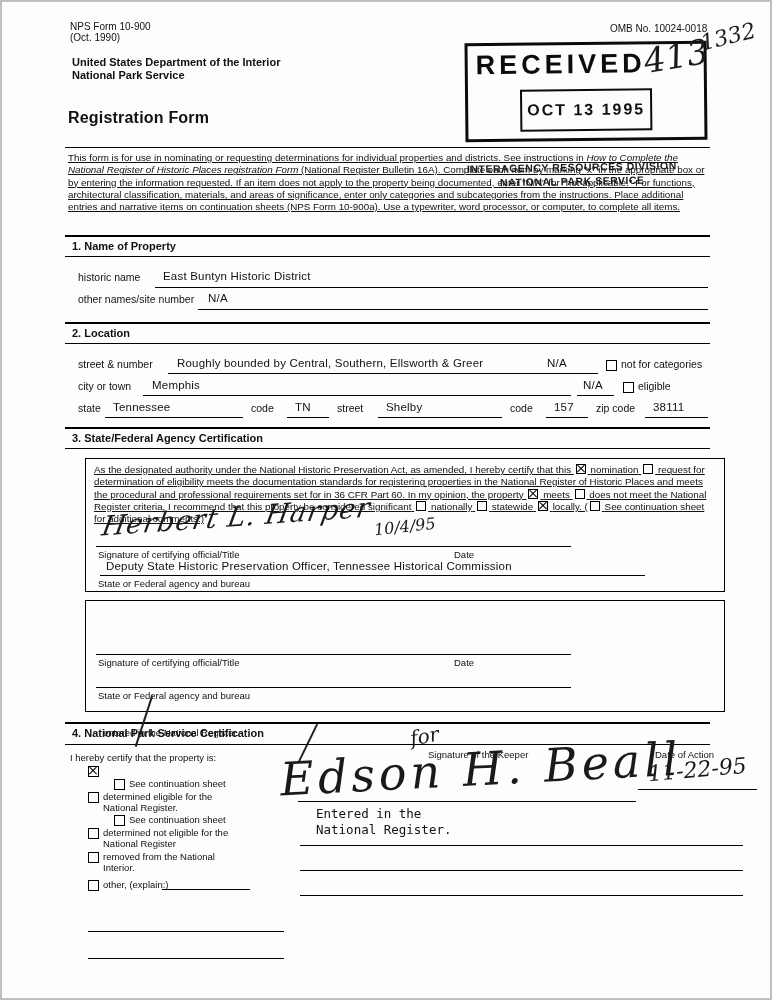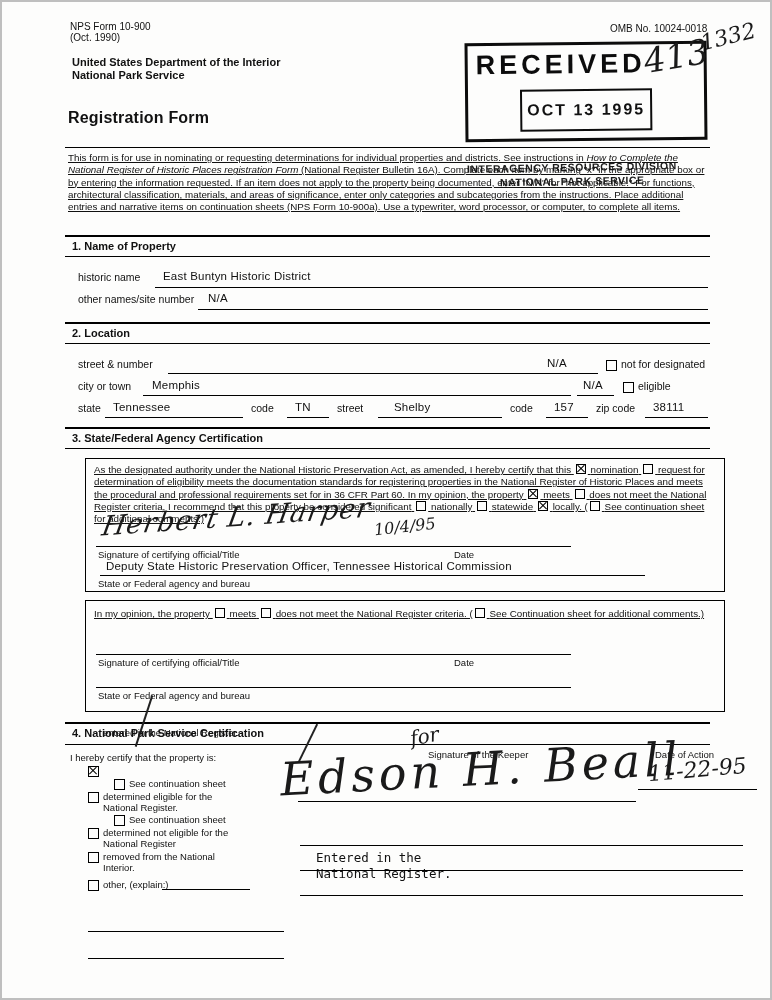--- a/index.html
+++ b/index.html
@@ -11,21 +11,21 @@
   .f10{font-size:10px;}
   .f95{font-size:9.5px;}
   .f98{font-size:9.8px;line-height:12.3px;text-decoration:underline;}
   .f105{font-size:10.5px;}
   .f11{font-size:11px;}
   .typed{font-size:11.5px;letter-spacing:.2px;}
   .t16{font-size:16px;font-weight:bold;letter-spacing:.2px;}
   .line{position:absolute;background:#000;height:1px;}
   .thick{height:2px;}
   .hand{font-family:"DejaVu Serif",serif;font-style:italic;color:#1a1a1a;white-space:nowrap;}
-  .mono{font-family:"DejaVu Sans Mono",monospace;margin-top:44px;}
+  .mono{font-family:"DejaVu Sans Mono",monospace;}
   .cb{display:inline-block;width:8px;height:8px;border:1px solid #000;vertical-align:-1px;margin:0 2px;position:relative;}
   .cbA{position:absolute;margin:0;width:9px;height:9px;}
   .cb.checked::before,.cb.checked::after{content:"";position:absolute;left:-1px;top:3px;width:10px;height:1.4px;background:#000;}
   .cb.checked::before{transform:rotate(45deg);}
   .cb.checked::after{transform:rotate(-45deg);}
   .box{position:absolute;border:1px solid #000;}
   #stamp{position:absolute;left:465px;top:42px;width:236px;height:93px;border:3px solid #0c0c0c;transform:rotate(-.6deg);}
   #stamp .received{position:absolute;left:8px;top:4px;font-size:27px;font-weight:bold;letter-spacing:4px;color:#0c0c0c;}
   #stamp .recnum{position:absolute;left:176px;top:-8px;font-size:34px;transform:rotate(-9deg);}
   #stamp .datebox{position:absolute;left:52px;top:44px;width:128px;height:38px;border:2px solid #0c0c0c;
@@ -70,41 +70,42 @@
   <div class="line" style="left:155px;top:287px;width:553px"></div>
   <span class="abs f105" style="left:78px;top:293px">other names/site number</span>
   <span class="abs typed" style="left:208px;top:292px">N/A</span>
   <div class="line" style="left:198px;top:309px;width:510px"></div>
 
   <div class="line thick" style="left:65px;top:322px;width:645px"></div>
   <span class="abs b f11" style="left:72px;top:327px">2. Location</span>
   <div class="line" style="left:65px;top:343px;width:645px"></div>
 
   <span class="abs f105" style="left:78px;top:358px">street &amp; number</span>
+  <span class="abs typed" style="left:177px;top:357px">Roughly bounded by Central, Southern, Ellsworth &amp; Greer</span>
   <span class="abs typed" style="left:547px;top:357px">N/A</span>
   <div class="line" style="left:168px;top:373px;width:430px"></div>
   <span class="cb cbA" style="left:606px;top:360px"></span>
-  <span class="abs f105" style="left:621px;top:358px">not for designated</span>
+  <span class="abs f105" style="left:621px;top:358px">not for categories</span>
 
   <span class="abs f105" style="left:78px;top:380px">city or town</span>
   <span class="abs typed" style="left:152px;top:379px">Memphis</span>
   <span class="abs typed" style="left:583px;top:379px">N/A</span>
   <div class="line" style="left:143px;top:395px;width:428px"></div>
   <div class="line" style="left:577px;top:395px;width:37px"></div>
   <span class="cb cbA" style="left:623px;top:382px"></span>
   <span class="abs f105" style="left:638px;top:380px">eligible</span>
 
   <span class="abs f105" style="left:78px;top:402px">state</span>
   <span class="abs typed" style="left:113px;top:401px">Tennessee</span>
   <div class="line" style="left:105px;top:417px;width:138px"></div>
   <span class="abs f105" style="left:251px;top:402px">code</span>
   <span class="abs typed" style="left:295px;top:401px">TN</span>
   <div class="line" style="left:287px;top:417px;width:42px"></div>
   <span class="abs f105" style="left:337px;top:402px">street</span>
-  <span class="abs typed" style="left:394px;top:401px">Shelby</span>
+  <span class="abs typed" style="left:386px;top:401px">Shelby</span>
   <div class="line" style="left:378px;top:417px;width:124px"></div>
   <span class="abs f105" style="left:510px;top:402px">code</span>
   <span class="abs typed" style="left:554px;top:401px">157</span>
   <div class="line" style="left:546px;top:417px;width:42px"></div>
   <span class="abs f105" style="left:596px;top:402px">zip code</span>
   <span class="abs typed" style="left:653px;top:401px">38111</span>
   <div class="line" style="left:645px;top:417px;width:63px"></div>
 
   <div class="line thick" style="left:65px;top:427px;width:645px"></div>
   <span class="abs b f11" style="left:72px;top:432px">3. State/Federal Agency Certification</span>
@@ -133,28 +134,20 @@
     <span class="abs hand" style="left:288px;top:58px;font-size:16px;transform:rotate(-6deg)">10/4/95</span>
     <div class="line" style="left:10px;top:87px;width:475px"></div>
     <span class="abs f95" style="left:12px;top:90px">Signature of certifying official/Title</span>
     <span class="abs f95" style="left:368px;top:90px">Date</span>
     <span class="abs typed" style="left:20px;top:101px">Deputy State Historic Preservation Officer, Tennessee Historical Commission</span>
     <div class="line" style="left:14px;top:116px;width:545px"></div>
     <span class="abs f95" style="left:12px;top:119px">State or Federal agency and bureau</span>
   </div>
 
   <div class="box" style="left:85px;top:600px;width:638px;height:110px">
-    <div class="abs f98" style="left:8px;top:7px;width:618px">
-      <span>In my opinion, the property</span>
-      <span class="cb"></span>
-      <span>meets</span>
-      <span class="cb"></span>
-      <span>does not meet the National Register criteria. (</span><span class="cb"></span>
-      <span>See Continuation sheet for additional comments.)</span>
-    </div>
     <div class="line" style="left:10px;top:53px;width:475px"></div>
     <span class="abs f95" style="left:12px;top:56px">Signature of certifying official/Title</span>
     <span class="abs f95" style="left:368px;top:56px">Date</span>
     <div class="line" style="left:10px;top:86px;width:475px"></div>
     <span class="abs f95" style="left:12px;top:89px">State or Federal agency and bureau</span>
   </div>
 
   <div class="line thick" style="left:65px;top:722px;width:645px"></div>
   <span class="abs b f11" style="left:72px;top:727px">4. National Park Service Certification</span>
   <div class="line" style="left:65px;top:744px;width:645px"></div>

